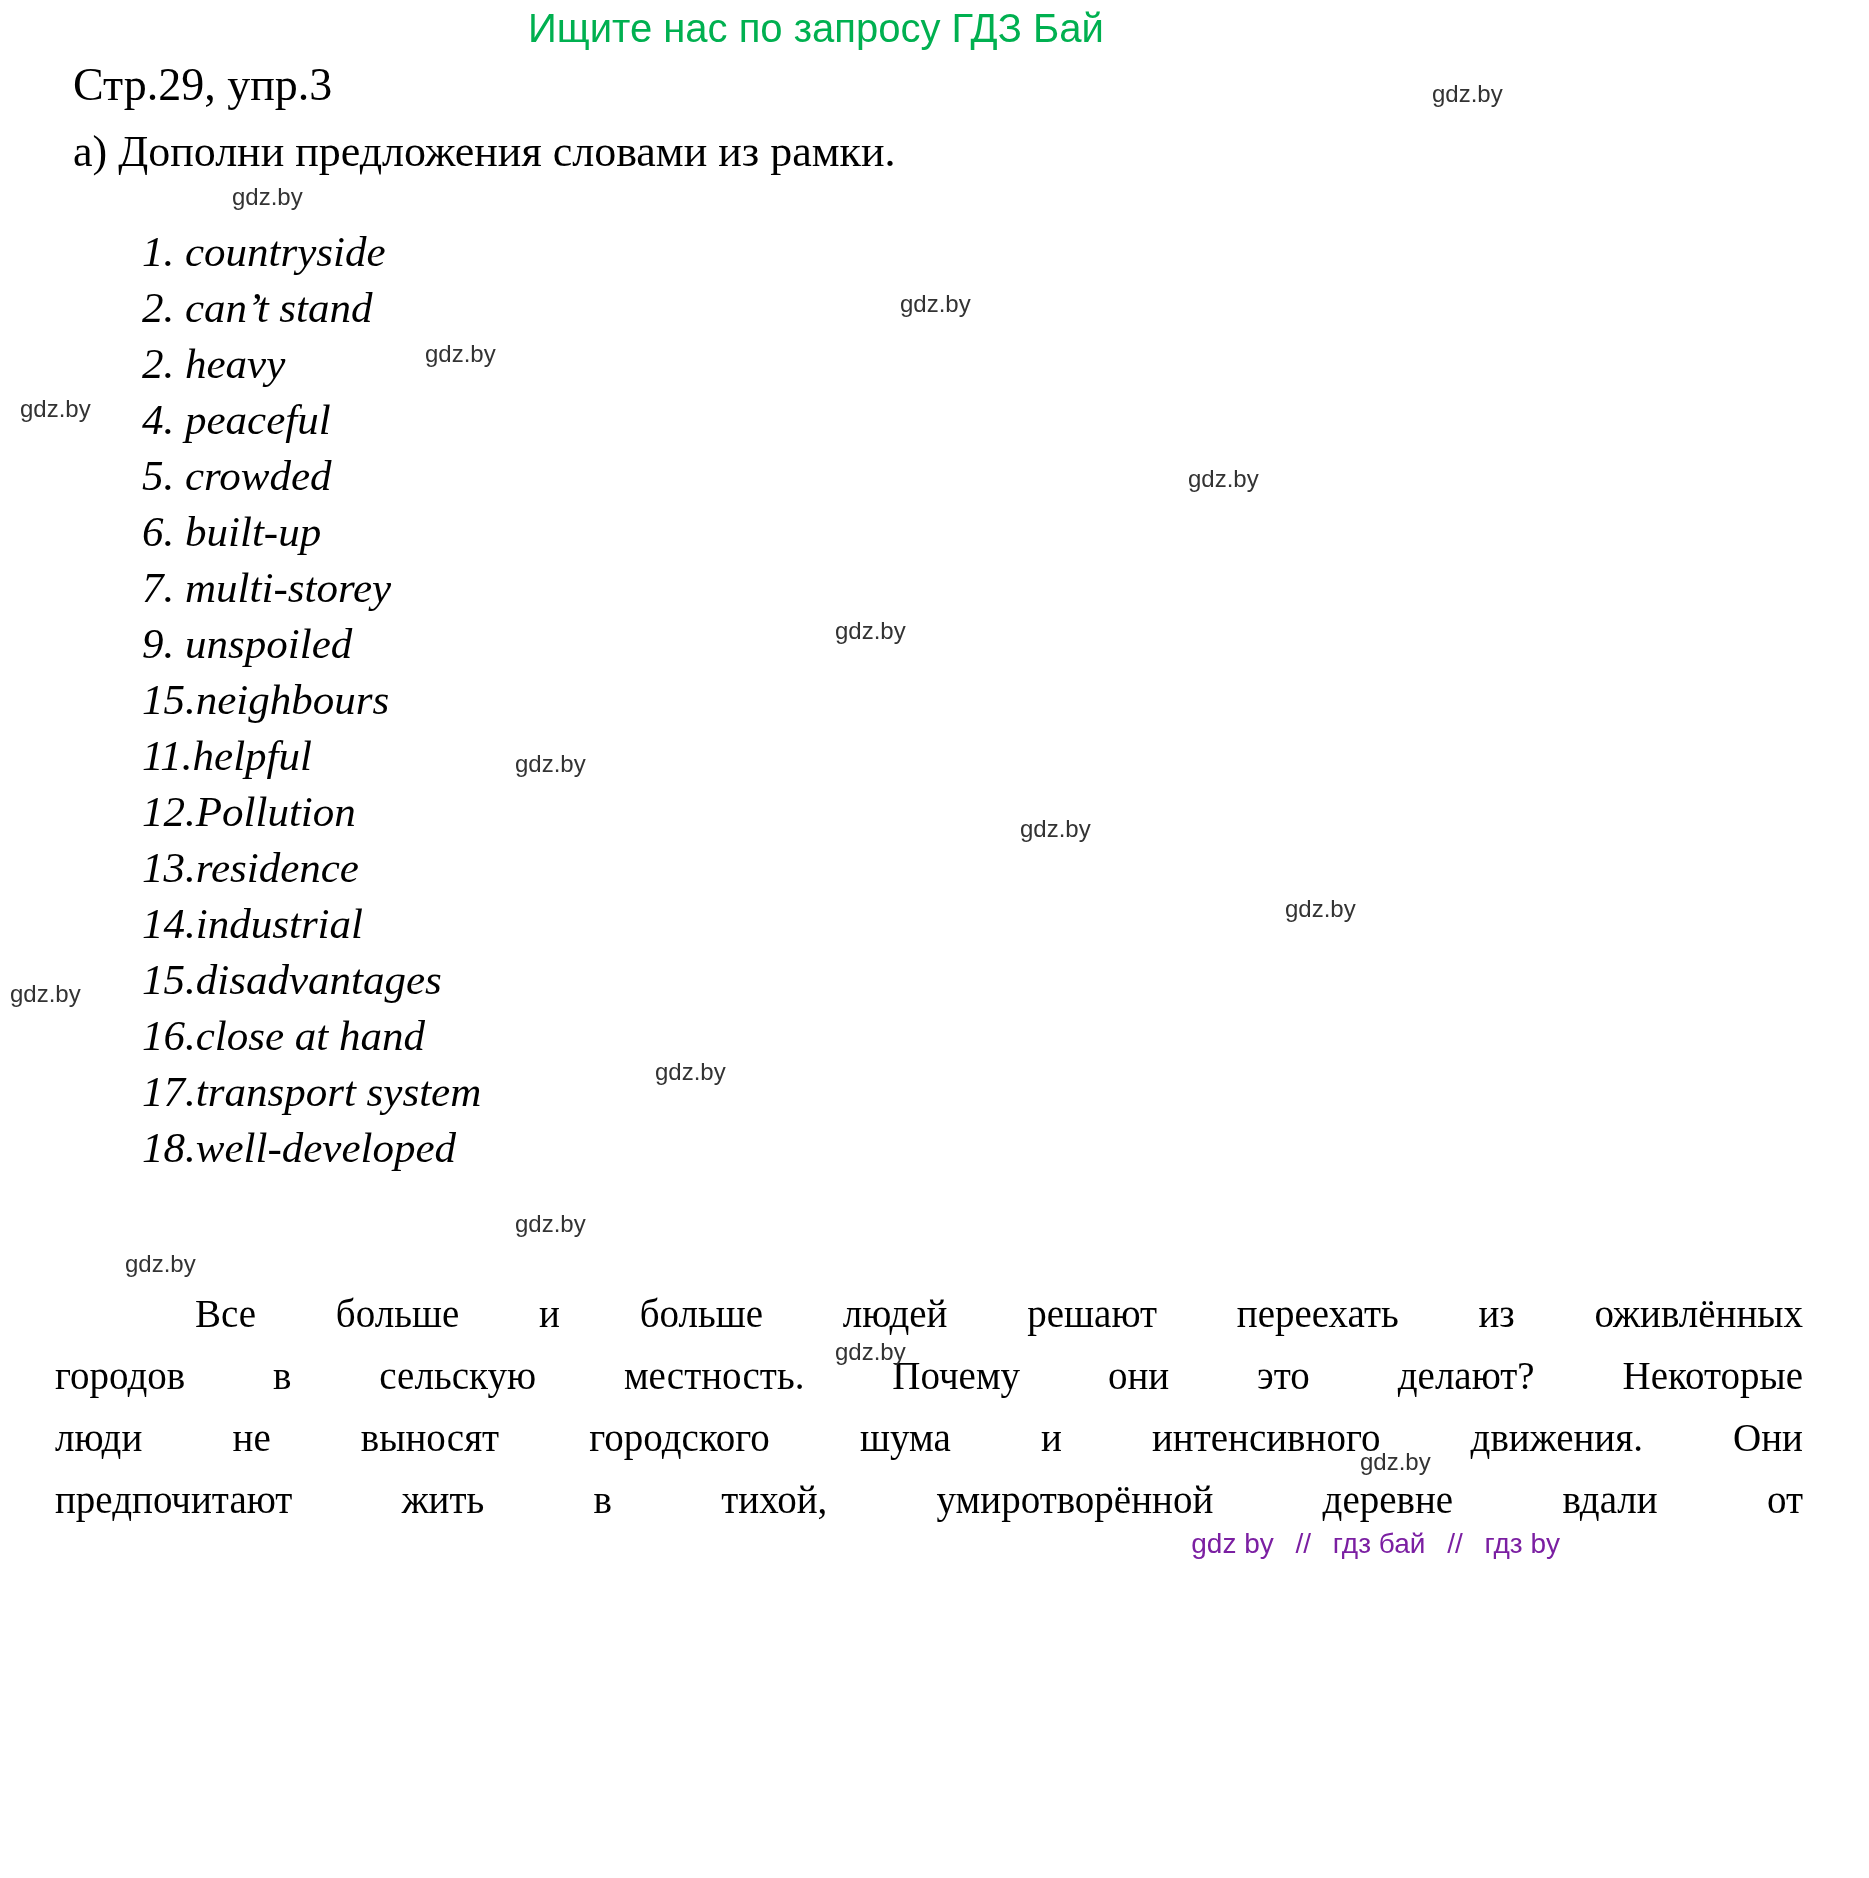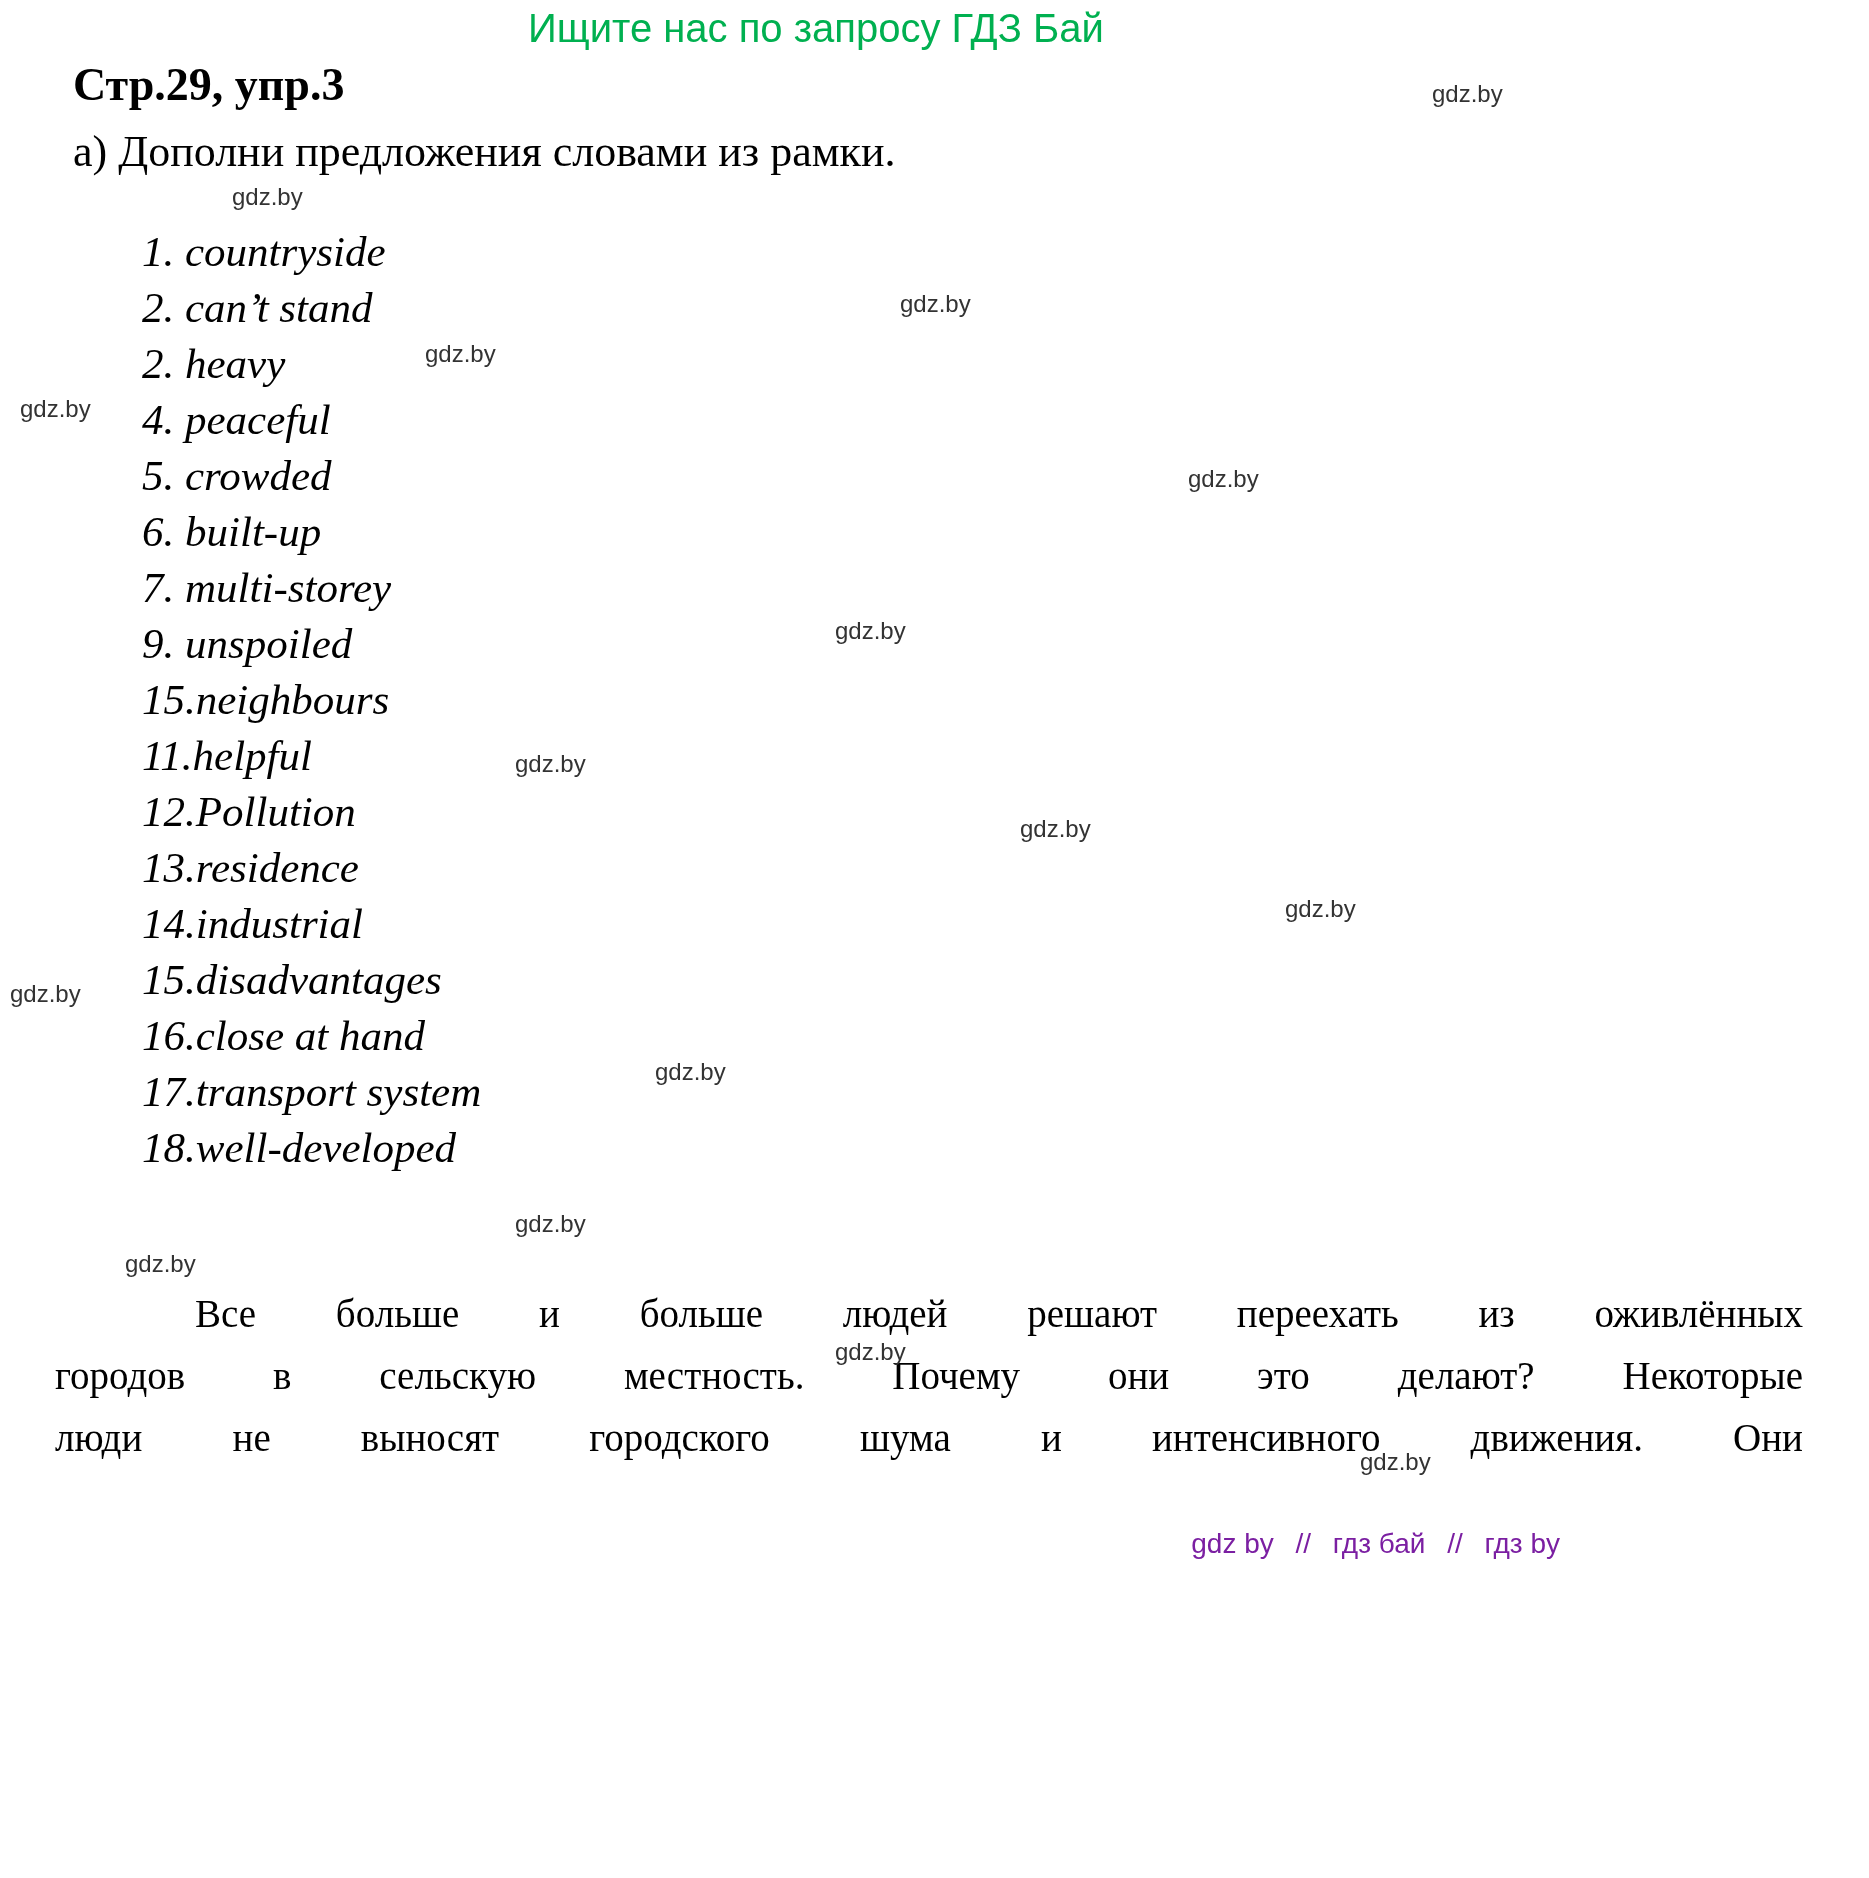--- a/index.html
+++ b/index.html
@@ -14,21 +14,21 @@
 
   .promo {
     position:absolute; top:6px; left:528px;
     font-family:"Liberation Sans", sans-serif;
     font-size:40px; color:#00b050; font-weight:normal;
     white-space:nowrap;
   }
 
   .page-title {
     position:absolute; top:58px; left:73px;
-    font-size:46px; font-weight:bold; white-space:nowrap;
+    font-size:46px; font-weight:normal; white-space:nowrap;
   }
 
   .task {
     position:absolute; top:126px; left:73px;
     font-size:44px; white-space:nowrap;
   }
 
   .wordlist {
     position:absolute; top:224px; left:142px;
     list-style:none;
@@ -89,20 +89,21 @@
     <li class="word-item">15.disadvantages</li>
     <li class="word-item">16.close at hand</li>
     <li class="word-item">17.transport system</li>
     <li class="word-item">18.well-developed</li>
   </ol>
 
   <div class="paragraph">
     <div class="pline pline-first">Все больше и больше людей решают переехать из оживлённых</div>
     <div class="pline">городов в сельскую местность. Почему они это делают? Некоторые</div>
     <div class="pline">люди не выносят городского шума и интенсивного движения. Они</div>
+    <div class="pline">предпочитают жить в тихой, умиротворённой деревне вдали от</div>
   </div>
 
   <span class="wm" style="left:1432px;top:80px;">gdz.by</span>
   <span class="wm" style="left:232px;top:183px;">gdz.by</span>
   <span class="wm" style="left:900px;top:290px;">gdz.by</span>
   <span class="wm" style="left:425px;top:340px;">gdz.by</span>
   <span class="wm" style="left:20px;top:395px;">gdz.by</span>
   <span class="wm" style="left:1188px;top:465px;">gdz.by</span>
   <span class="wm" style="left:835px;top:617px;">gdz.by</span>
   <span class="wm" style="left:515px;top:750px;">gdz.by</span>

